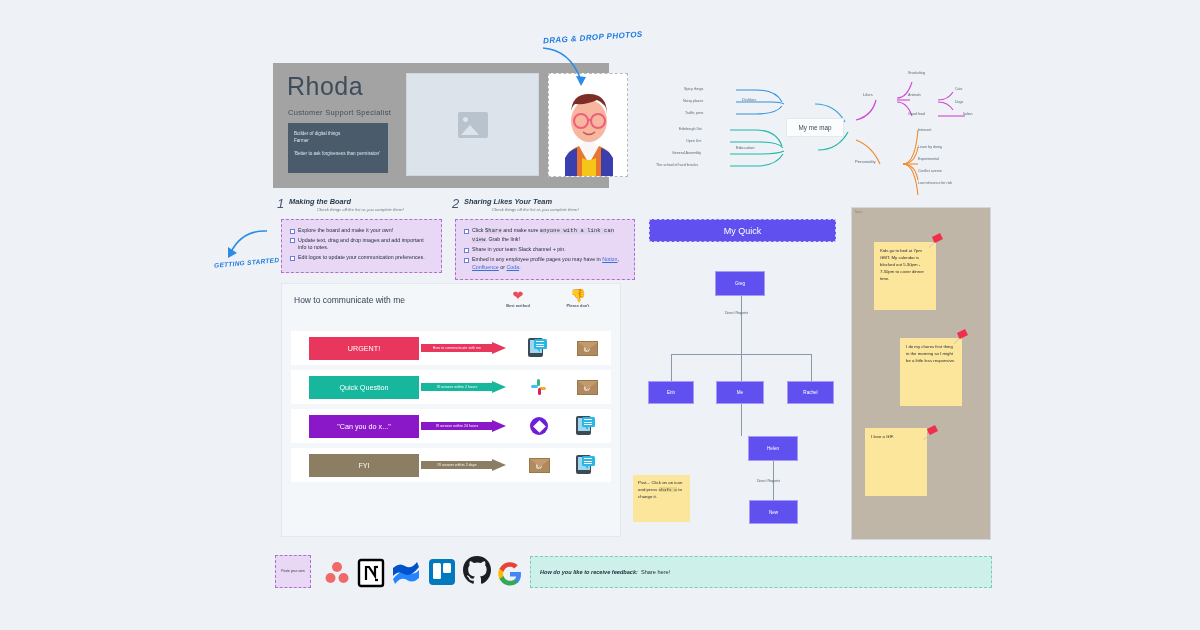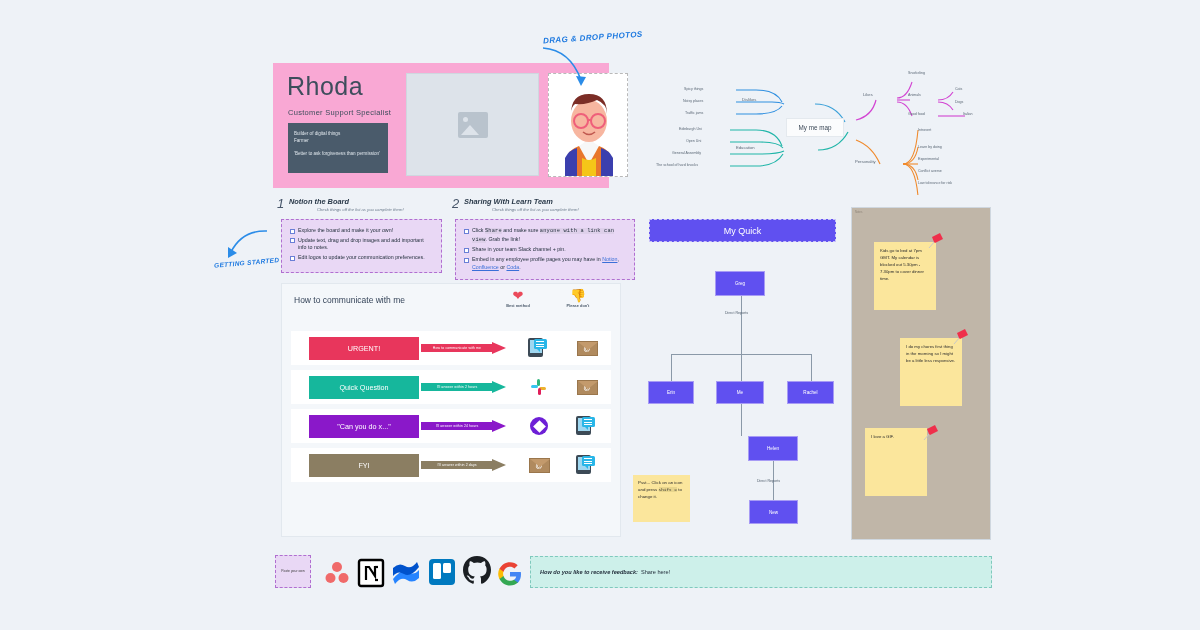--- a/index.html
+++ b/index.html
@@ -7,21 +7,21 @@
     width: 1200px; height: 630px;
     background: #eef2f7;
     font-family: "Liberation Sans", sans-serif;
     position: relative; overflow: hidden;
   }
   .canvas { position: absolute; inset: 0; }
 
   
   .profile-card {
     position: absolute; left: 273px; top: 63px; width: 336px; height: 125px;
-    background: #f9a8d4;
+    background: #a3a3a3;
   }
   .profile-name { position:absolute; left:14px; top:9px; font-size:25px; color:#3e4d5c; font-weight:400; letter-spacing:.5px;}
   .profile-role { position:absolute; left:15px; top:45px; font-size:7.5px; color:#3e4d5c; letter-spacing:.3px;}
   .profile-quote {
     position:absolute; left:15px; top:60px; width:100px; height:50px;
     background:#4a5b6b; color:#dfe6ec; font-size:4.6px; line-height:1.55;
     padding:7px 6px;
   }
   .profile-quote .q2 { margin-top:6px; }
   .photo-placeholder {
@@ -196,41 +196,41 @@
     </div>
   </div>
   <div class="drag-label">DRAG &amp; DROP PHOTOS</div>
   <svg class="drag-arrow" width="50" height="50" viewBox="0 0 50 50">
     <path d="M3 3 Q30 5 41 35" fill="none" stroke="#2b8ce8" stroke-width="1.6"></path>
     <path d="M41 41 L36 31 L46 32 Z" fill="#2b8ce8"></path>
   </svg>
 
   <div class="step" style="left:277px; top:196px; width:175px;">
     <div class="step-num">1</div>
-    <div class="step-title">Notion the Board</div>
+    <div class="step-title">Making the Board</div>
     <div class="step-sub">Check things off the list as you complete them!</div>
   </div>
   <div class="checklist" style="left:281px; top:219px; width:161px; height:54px;">
     <div class="check-row">
       <span class="cbox"></span>
       <span class="ctext">Explore the board and make it your own!</span>
     </div>
     <div class="check-row">
       <span class="cbox"></span>
       <span class="ctext">Update text, drag and drop images and add important info to notes.</span>
     </div>
     <div class="check-row">
       <span class="cbox"></span>
       <span class="ctext">Edit logos to update your communication preferences.</span>
     </div>
   </div>
 
   <div class="step" style="left:452px; top:196px; width:180px;">
     <div class="step-num">2</div>
-    <div class="step-title">Sharing With Learn Team</div>
+    <div class="step-title">Sharing Likes Your Team</div>
     <div class="step-sub">Check things off the list as you complete them!</div>
   </div>
   <div class="checklist" style="left:455px; top:219px; width:180px; height:61px;">
     <div class="check-row">
       <span class="cbox"></span>
       <span class="ctext">Click <span class="code">Share</span> and make sure <span class="code">anyone with a link can view</span>. Grab the link!</span>
     </div>
     <div class="check-row">
       <span class="cbox"></span>
       <span class="ctext">Share in your team Slack channel + pin.</span>

